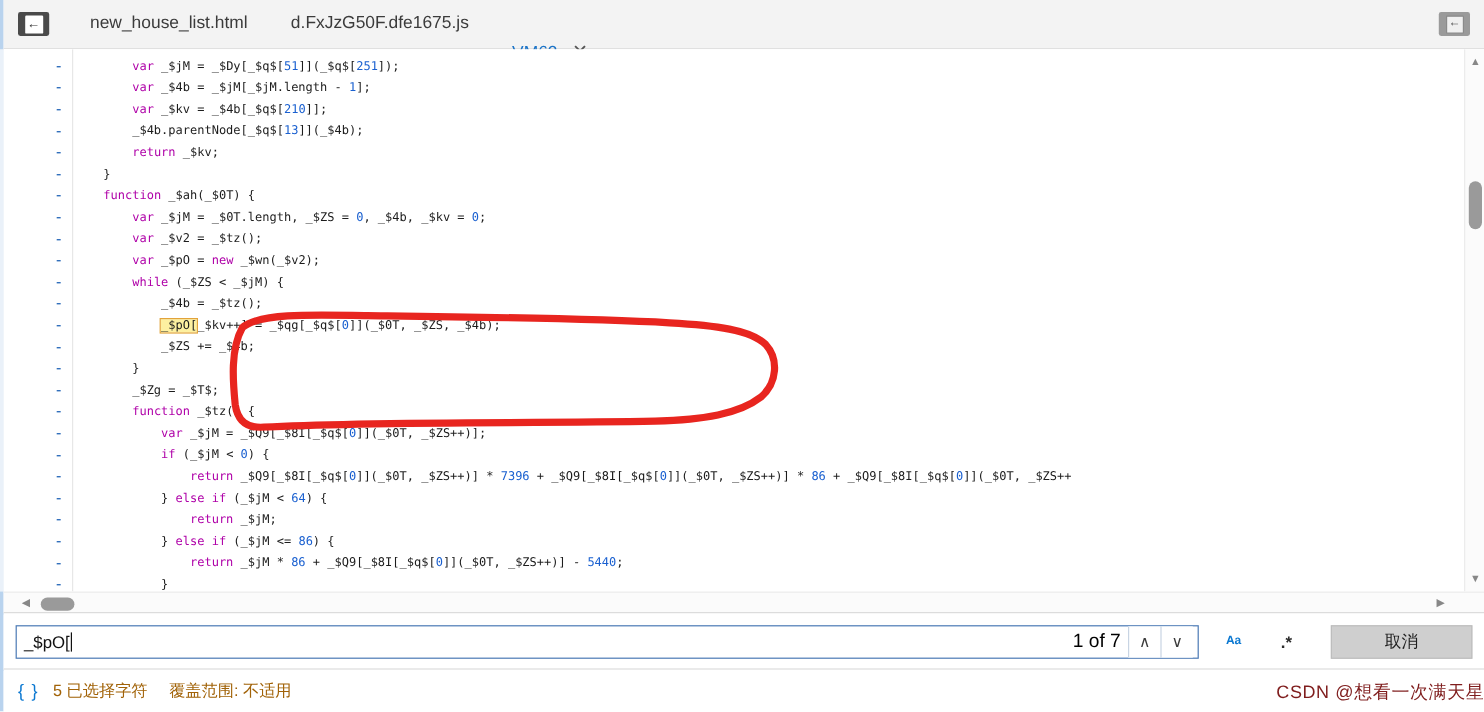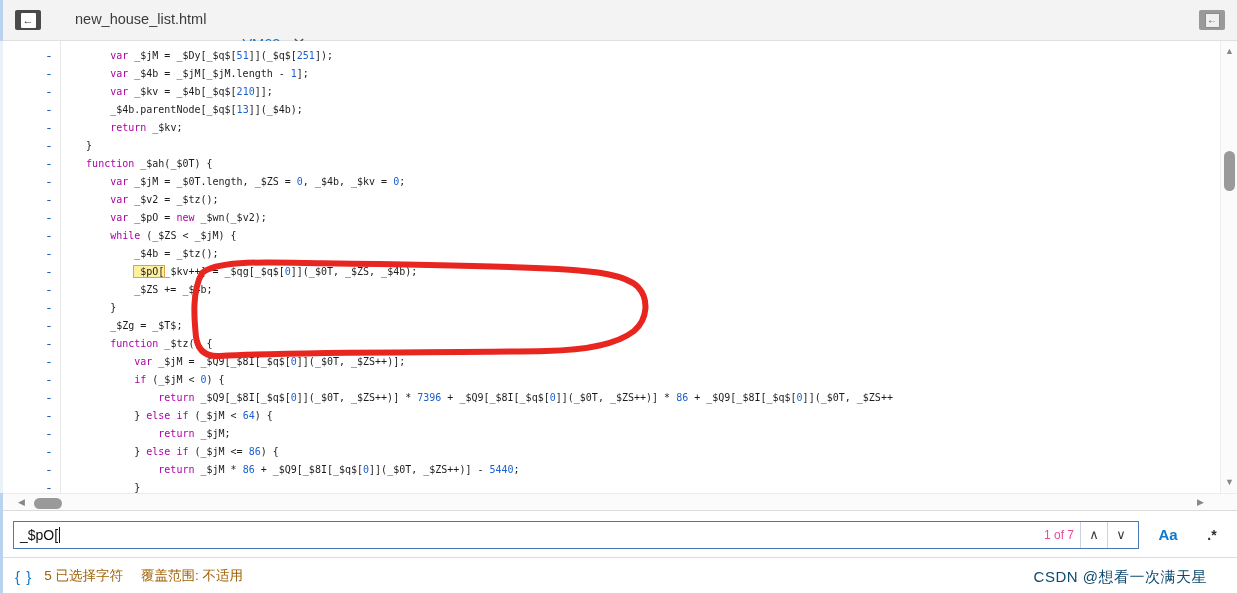--- a/index.html
+++ b/index.html
@@ -207,37 +207,37 @@
   }
   .caret {
     display: inline-block;
     width: 1px; height: 16px;
     background: #111;
     margin-left: 1px;
     vertical-align: middle;
   }
   .match-count {
     margin-left: auto;
-    font-size: 12px;
-    color: #ec4899;
+    font-size: 16px;
+    color: #000000;
     padding-right: 6px;
   }
   .nav-btn {
     width: 27px; height: 26px;
     border-left: 1px solid #c8d4e3;
     display: flex; align-items: center; justify-content: center;
     color: #3b3b3b; font-size: 13px;
     cursor: pointer;
     background: #ffffff;
   }
   .toggle-btn {
     margin-left: 14px;
     width: 30px; height: 26px;
     display: flex; align-items: center; justify-content: center;
-    font-size: 15px; font-weight: bold;
+    font-size: 10px; font-weight: bold;
     cursor: pointer;
   }
   .toggle-btn.on { color: #0b78d1; }
   .toggle-btn.off { color: #2b2b2b; font-size: 14px; }
   .cancel-btn {
     margin-left: 22px;
     width: 118px; height: 28px;
     background: #cfcfcf;
     border: 1px solid #bdbdbd;
     display: flex; align-items: center; justify-content: center;
@@ -260,23 +260,23 @@
     letter-spacing: 1px;
     margin-right: 12px;
   }
   .status-text {
     font-size: 13.5px;
     color: #a16207;
     margin-right: 18px;
   }
   .watermark {
     position: absolute;
-    right: 30px; top: 568px;
+    right: 0; top: 568px;
     font-size: 15px;
-    color: #0c4a6e;
+    color: #7f1d1d;
     letter-spacing: 0.5px;
   }
 
   
   .left-sliver {
     position: absolute;
     left: -3px; top: 41px;
     width: 3px; height: 452px;
     background: #eaf1f9;
   }
@@ -288,20 +288,23 @@
 
   <div class="left-sliver"></div>
 
   <div class="tabbar">
     <div class="panel-toggle">
       <div class="inner">←</div>
     </div>
     <div class="tabs">
         <div class="tab">
           <span>new_house_list.html</span>
+        </div>
+        <div class="tab">
+          <span>d.FxJzG50F.dfe1675.js</span>
         </div>
         <div class="tab active">
           <span>VM63</span>
           <span class="close">✕</span>
         </div>
       </div>
     <div class="tabbar-right">
       <div class="btn-collapse">
         <div class="inner">←</div>
       </div>
@@ -363,20 +366,21 @@
   <div class="findbar">
     <div class="find-input-wrap">
       <span class="find-input-text">_$pO[</span>
       <span class="caret"></span>
       <span class="match-count">1 of 7</span>
       <div class="nav-btn">∧</div>
       <div class="nav-btn">∨</div>
     </div>
     <div class="toggle-btn on">Aa</div>
     <div class="toggle-btn off">.*</div>
+    <div class="cancel-btn">取消</div>
   </div>
 
   <div class="statusbar">
     <span class="brace-icon">{ }</span>
     <span class="status-text">5 已选择字符</span>
     <span class="status-text">覆盖范围: 不适用</span>
   </div>
 
   <div class="watermark">CSDN @想看一次满天星</div>
 

